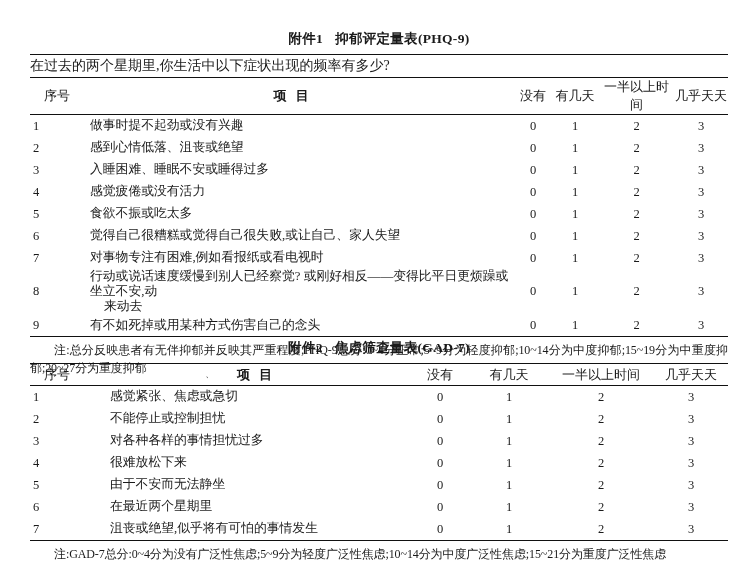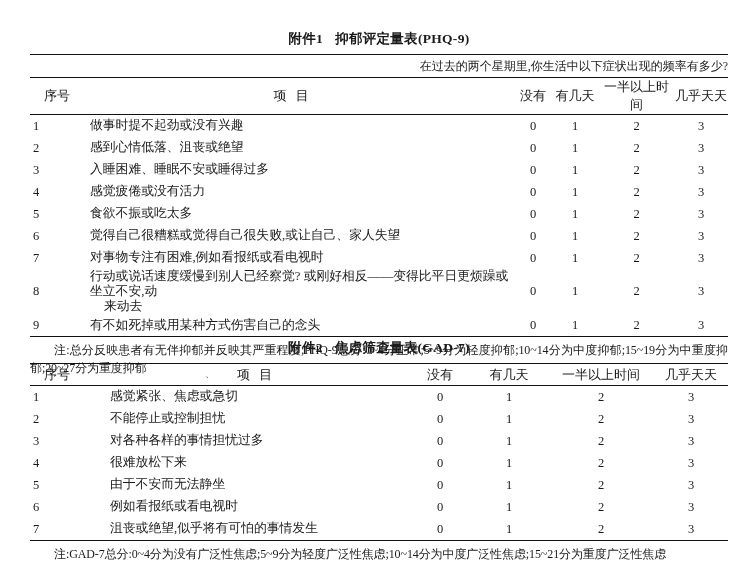--- a/index.html
+++ b/index.html
@@ -52,41 +52,42 @@
   table.scale td, table.scale th {
     padding: 0;
     vertical-align: middle;
     font-weight: normal;
   }
   .rule-top td { border-top: 1.6px solid #111; }
   .rule-thin td { border-top: 1px solid #111; }
   .rule-bottom td { border-top: 1.6px solid #111; }
 
   .qrow td {
-    text-align: right;
-    font-size: 12px;
+    text-align: left;
+    font-size: 14px;
     height: 22px;
     padding: 2px 0 3px 0;
   }
   .hdr td {
     height: 21px;
     padding: 2px 0 3px 0;
     font-size: 13px;
   }
   .hdr .h-no { text-align: right; padding-left: 2px; }
   .hdr .h-item { text-align: center; }
   .hdr .h-opt { text-align: center; }
   .hdr .h-item .stray {
     font-size: 10px;
     padding-right: 22px;
     color: #555;
     vertical-align: 2px;
   }
   .hdr .h-item .item-label {
     letter-spacing: 3px;
+    font-weight: bold;
   }
 
   .drow td {
     height: 22px;
     padding: 1.5px 0 2px 0;
     font-size: 12.8px;
   }
   .drow .c-no {
     text-align: left;
     padding-left: 3px;
@@ -289,21 +290,21 @@
         <tr class="drow">
           <td class="c-no">5</td>
           <td class="c-item">由于不安而无法静坐</td>
           <td class="c-score">0</td>
           <td class="c-score">1</td>
           <td class="c-score">2</td>
           <td class="c-score">3</td>
         </tr>
         <tr class="drow">
           <td class="c-no">6</td>
-          <td class="c-item">例如看报纸或看电视时</td>
+          <td class="c-item">在最近两个星期里</td>
           <td class="c-score">0</td>
           <td class="c-score">1</td>
           <td class="c-score">2</td>
           <td class="c-score">3</td>
         </tr>
         <tr class="drow">
           <td class="c-no">7</td>
           <td class="c-item">沮丧或绝望,似乎将有可怕的事情发生</td>
           <td class="c-score">0</td>
           <td class="c-score">1</td>

